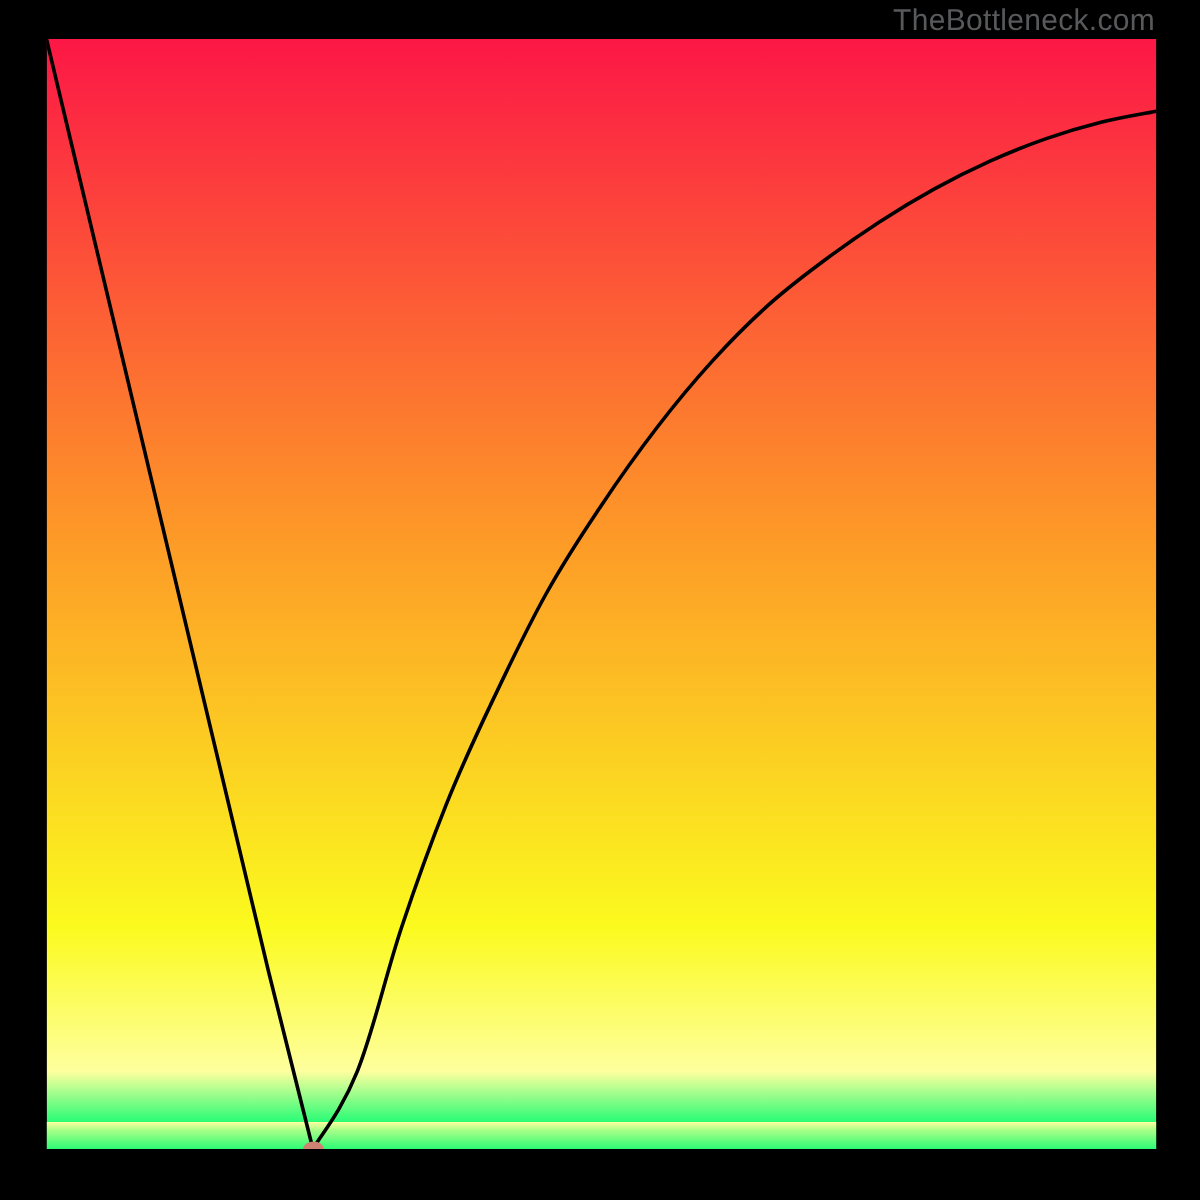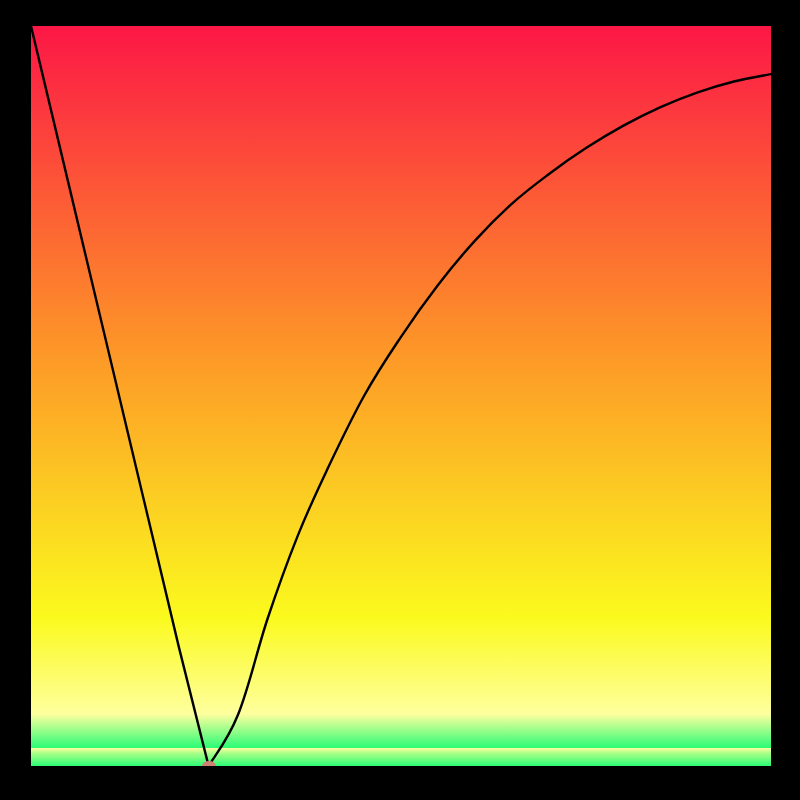--- a/index.html
+++ b/index.html
@@ -85,13 +85,14 @@
       <rect x="0" y="722" width="740" height="18" fill="url(#green-grad)"></rect>
     </svg>
 
     <svg class="curve-svg" viewBox="0 0 740 740" preserveAspectRatio="none">
       <path id="curve-path" d="M 0 0 L 37 155.39999999999998 L 74 310.8 L 111 466.2 L 148 621.6 L 177.6 740 C 183.02666666666667 730.5033333333333 196.3466666666667 715.3333333333334 207.20000000000002 688.2 C 218.05333333333334 661.0666666666667 225.9466666666667 624.5600000000001 236.8 592 C 247.65333333333334 559.4399999999999 255.54666666666665 537.7333333333333 266.4 510.6 C 277.25333333333333 483.4666666666667 283.79 469.7766666666667 296 444 C 308.21 418.2233333333333 319.43333333333334 394.42 333 370 C 346.56666666666666 345.58 356.43333333333334 331.15000000000003 370 310.8 C 383.56666666666666 290.45 393.4333333333334 276.63666666666666 407.00000000000006 259 C 420.5666666666667 241.36333333333334 430.43333333333334 229.52333333333334 444 214.60000000000002 C 457.56666666666666 199.6766666666667 467.43333333333334 189.81000000000003 481 177.60000000000002 C 494.56666666666666 165.39000000000001 504.43333333333334 158.175 518 148 C 531.5666666666667 137.825 541.4333333333333 130.91833333333335 555 122.10000000000002 C 568.5666666666667 113.28166666666668 578.4333333333333 107.36166666666665 592 99.89999999999998 C 605.5666666666667 92.4383333333333 615.4333333333333 87.50499999999997 629 81.39999999999998 C 642.5666666666667 75.29499999999999 652.4333333333333 71.34833333333336 666 66.60000000000002 C 679.5666666666667 61.851666666666695 689.4333333333333 58.89166666666669 703 55.5 C 716.5666666666667 52.10833333333331 733.2166666666667 49.45666666666659 740 48.09999999999991" fill="none" stroke="#000000" stroke-width="2.4" stroke-linejoin="round" stroke-linecap="round"></path>
     </svg>
 
     <div id="min-marker" class="marker" style="left: 177.6px; top: 740px; background: rgb(205, 130, 114);"></div>
   </div>
 
+  <div class="watermark">TheBottleneck.com</div>
 </div>
 
 </body></html>

